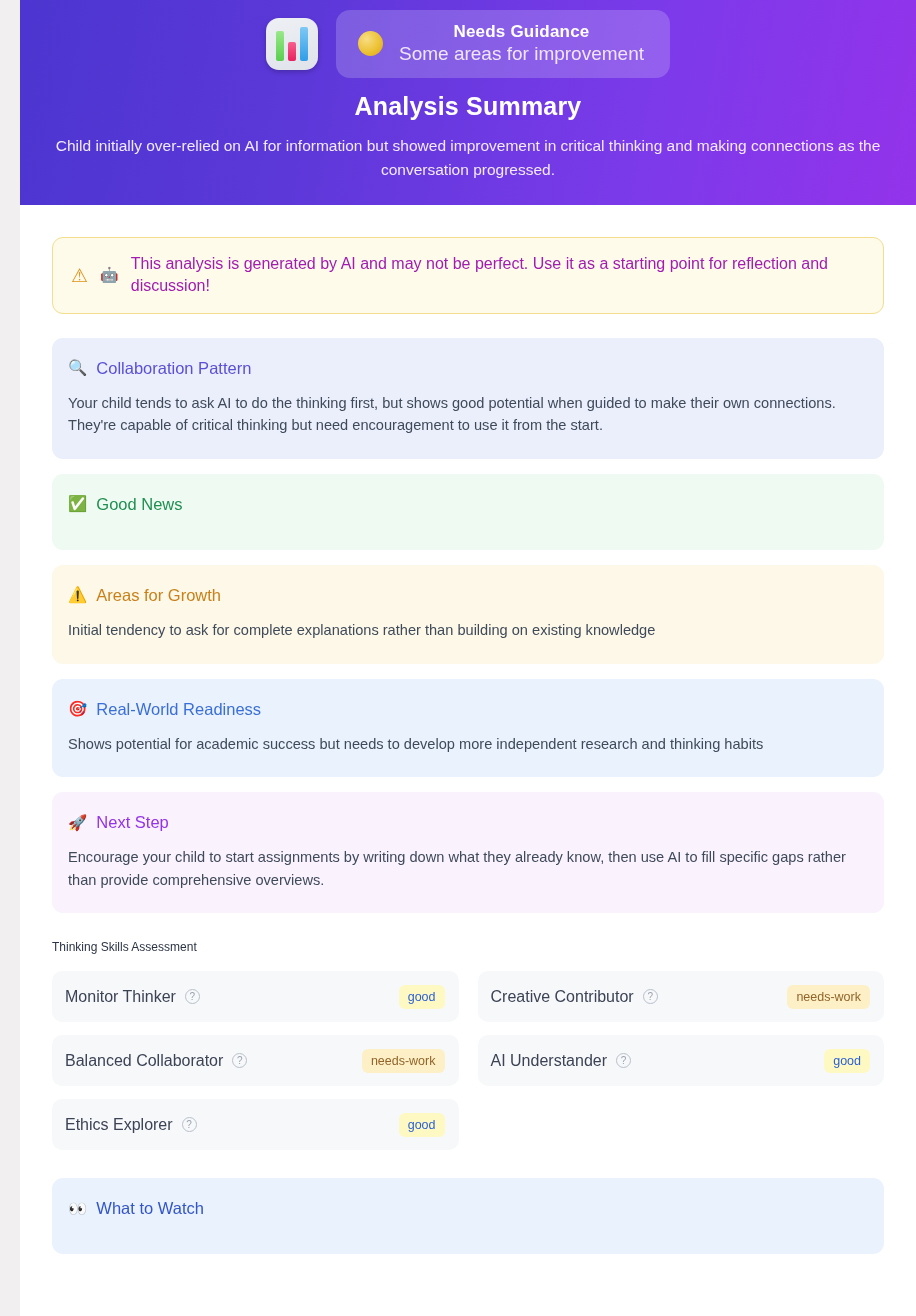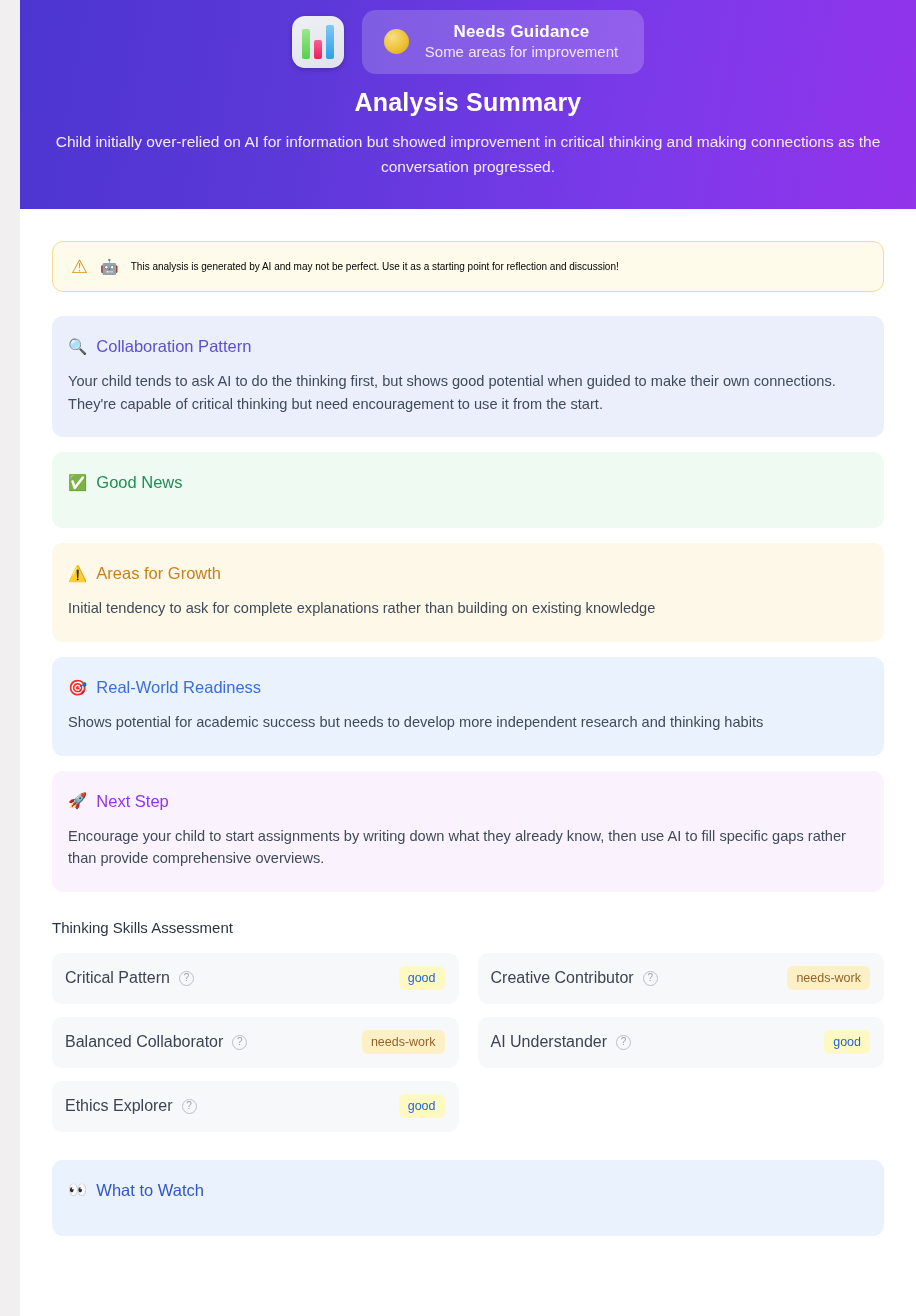--- a/index.html
+++ b/index.html
@@ -61,51 +61,51 @@
     padding: 11px 26px 12px 22px;
   }
   .status-dot {
     width: 25px; height: 25px; border-radius: 50%;
     background: radial-gradient(circle at 35% 32%, #f7d97a 0%, #eec council, #e9b91f 70%, #d9a513 100%);
     background: radial-gradient(circle at 35% 32%, #f8dd84 0%, #edc235 55%, #d9a413 100%);
     flex-shrink: 0;
   }
   .status-text { text-align: center; line-height: 1.25; }
   .status-title { font-size: 17px; font-weight: bold; color: #ffffff; letter-spacing:.2px; }
-  .status-sub { font-size: 15px; color: #f0e6fb; margin-top: 19px; }
+  .status-sub { font-size: 19px; color: #f0e6fb; margin-top: 19px; }
 
   .hero h1 {
     font-size: 25px;
     font-weight: bold;
     letter-spacing: .2px;
     margin-bottom: 13px;
   }
   .hero p.summary {
     font-size: 15.5px;
     line-height: 1.58;
     color: #f3eafd;
     max-width: 846px;
-    margin: 8px auto;
+    margin: 0 auto;
   }
 
   
   .body-wrap { padding: 32px 32px 0 32px; }
 
   .disclaimer {
     background: #fefbeb;
     border: 1px solid #f5dd8e;
     border-radius: 11px;
     padding: 15px 18px;
     display: flex;
     align-items: center;
     gap: 12px;
     margin-bottom: 24px;
   }
   .disclaimer .tri { font-size: 19px; color: #e0901b; line-height: 1; }
-  .disclaimer .txt { font-size: 10px; color: #000000; line-height: 1.4; }
+  .disclaimer .txt { font-size: 16px; color: #a21caf; line-height: 1.4; }
   .disclaimer .emoji { font-size: 15px; }
 
   .card {
     border-radius: 11px;
     padding: 21px 16px 22px 16px;
     margin-bottom: 15px;
   }
   .card-title {
     font-size: 16.5px;
     font-weight: normal;
@@ -131,21 +131,21 @@
   .c-growth .card-title { color: #c9801a; }
   .c-real   { background: #e9f2fd; }
   .c-real .card-title { color: #3b6fd8; }
   .c-next   { background: #faf2fd; }
   .c-next .card-title { color: #9333ea; }
   .c-watch  { background: #eaf2fd; }
   .c-watch .card-title { color: #3355c9; }
 
   
   h2.section-title {
-    font-size: 15px;
+    font-size: 12px;
     font-weight: normal;
     color: #2b3445;
     margin: 27px 0 17px 0;
   }
   .skills-grid {
     display: grid;
     grid-template-columns: 1fr 1fr;
     column-gap: 19px;
     row-gap: 13px;
     margin-bottom: 28px;
@@ -249,21 +249,21 @@
           <span>Next Step</span>
         </div>
         <p>Encourage your child to start assignments by writing down what they already know, then use AI to fill specific gaps rather than provide comprehensive overviews.</p>
       </div>
 
       <h2 class="section-title">Thinking Skills Assessment</h2>
       <div class="skills-grid">
 
         <div class="skill-row">
           <span class="skill-left">
-            <span class="skill-name">Critical Pattern</span>
+            <span class="skill-name">Monitor Thinker</span>
             <span class="help-icon">?</span>
           </span>
           <span class="badge good">good</span>
         </div>
 
         <div class="skill-row">
           <span class="skill-left">
             <span class="skill-name">Creative Contributor</span>
             <span class="help-icon">?</span>
           </span>

